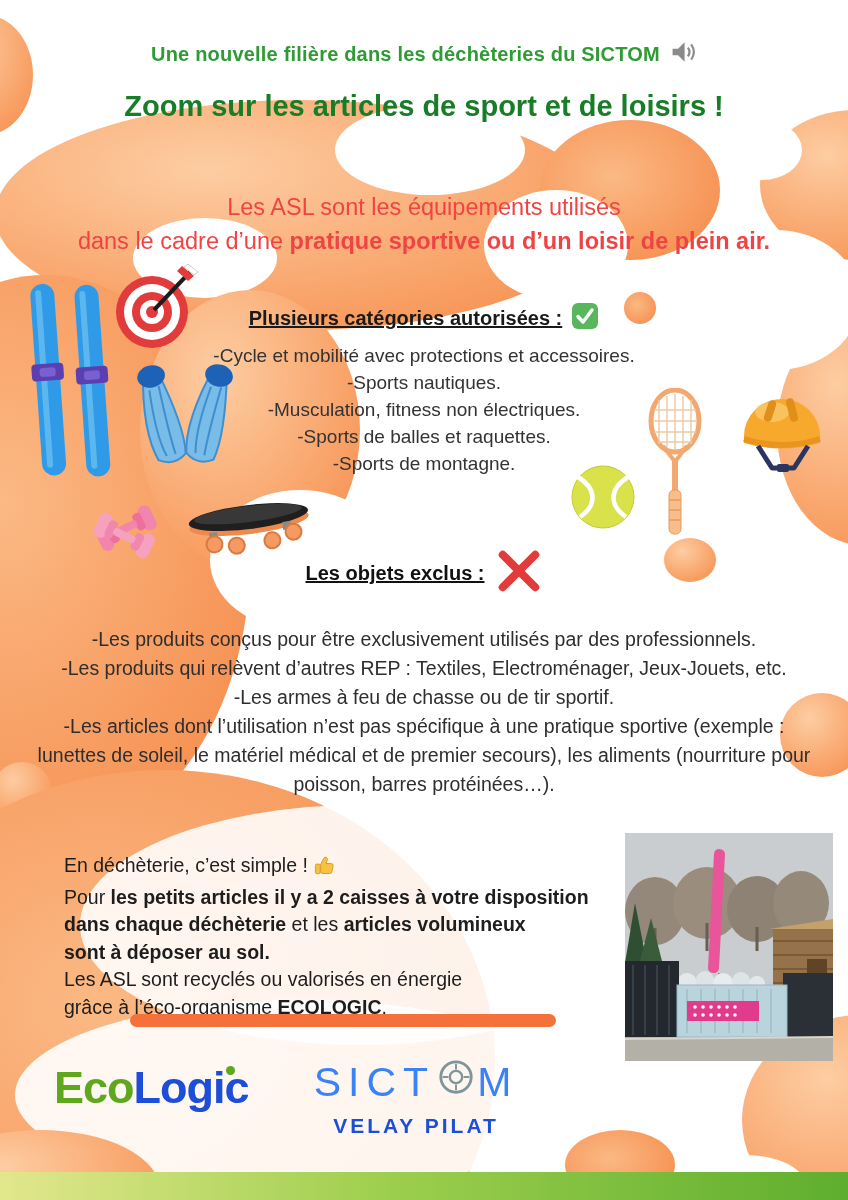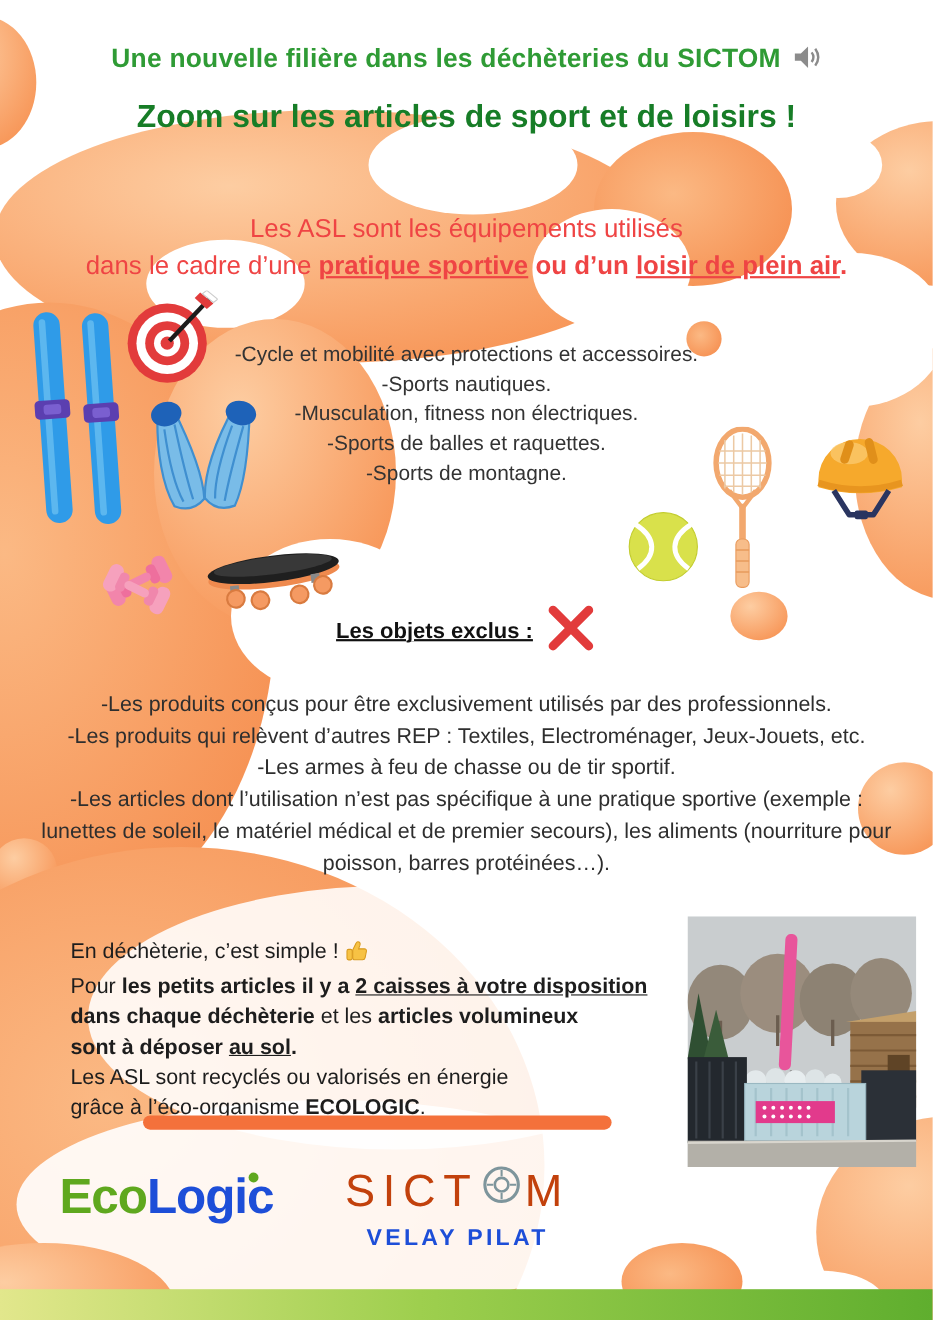--- a/index.html
+++ b/index.html
@@ -4,27 +4,27 @@
 <style>
   html,body{margin:0;padding:0;background:#fff;}
   .poster{
     position:relative;width:848px;height:1200px;overflow:hidden;
     font-family:"Liberation Sans",sans-serif;background:#fff;
   }
   .bg{position:absolute;inset:0;z-index:0;}
   .layer{position:absolute;z-index:2;}
   .deco{position:absolute;z-index:1;}
 
-  .title1{top:40px;left:0;right:0;text-align:center;font-size:24px;font-weight:700;color:#2f9b35;letter-spacing:.2px;}
+  .title1{top:40px;left:0;right:0;text-align:center;font-size:20px;font-weight:700;color:#2f9b35;letter-spacing:.2px;}
   .title1 .spk{display:inline-block;vertical-align:-3px;margin-left:10px;}
   .title2{top:90px;left:0;right:0;text-align:center;font-size:29px;font-weight:800;color:#177d27;}
 
   .intro{top:190px;left:0;right:0;text-align:center;font-size:23.5px;color:#ef4444;line-height:34px;}
   .b{font-weight:700;}
-  .bu{font-weight:700;text-decoration:underline;margin-top:42px;}
+  .bu{font-weight:700;margin-top:42px;}
 
   .auth{top:302px;left:0;right:0;text-align:center;color:#1a1a1a;}
   .auth-head{display:inline-flex;align-items:center;gap:9px;font-size:20px;font-weight:800;}
   .auth-head .ht{text-decoration:underline;}
   .auth-list{margin-top:7px;font-size:19px;color:#333;line-height:27px;}
 
   .excl{top:548px;left:0;right:0;text-align:center;color:#111;}
   .excl-head{display:inline-flex;align-items:center;gap:12px;font-size:20px;font-weight:800;}
   .excl-head .ht{text-decoration:underline;}
   .excl-list{margin:26px auto 0;max-width:790px;font-size:19.5px;color:#2e2e2e;line-height:29px;}
@@ -36,21 +36,21 @@
   .photo svg{display:block;}
 
   .orange-bar{left:130px;top:1014px;width:426px;height:13px;background:#f4713b;border-radius:7px;}
 
   .ecologic{left:54px;top:1062px;font-size:45px;font-weight:800;letter-spacing:-1px;}
   .eco-green{color:#5fa81e;}
   .eco-orange{color:#1d4ed8;}
   .eco-dot{position:absolute;left:172px;top:4px;width:9px;height:9px;border-radius:50%;background:#5fa81e;}
 
   .sictom{left:296px;top:1058px;width:240px;display:flex;align-items:center;justify-content:center;gap:2px;
-          font-size:41px;color:#c2410c;letter-spacing:7px;font-weight:400;}
+          font-size:41px;color:#3b82f6;letter-spacing:7px;font-weight:400;}
   .velay{left:296px;top:1114px;width:240px;text-align:center;font-size:21px;letter-spacing:3px;color:#1d4ed8;font-weight:600;}
 
   .green-strip{left:0;right:0;bottom:0;height:28px;background:linear-gradient(90deg,#e2e78c,#9ecf4e 45%,#5fae2e);z-index:2;position:absolute;}
 </style>
 </head>
 <body>
 
 <div class="poster">
 
   <svg class="bg" width="848" height="1200" viewBox="0 0 848 1200">
@@ -107,20 +107,27 @@
   <div class="layer title2">Zoom sur les articles de sport et de loisirs !</div>
 
   <div class="layer intro">
     <div>Les ASL sont les équipements utilisés</div>
     <div>
       <span>dans le cadre d’une </span><span class="bu">pratique sportive</span><span class="b"> ou d’un </span><span class="bu">loisir de plein air</span><span class="b">.</span>
     </div>
   </div>
 
   <div class="layer auth">
+    <div class="auth-head">
+      <span class="ht">Plusieurs catégories autorisées :</span>
+      <span><svg width="28" height="28" viewBox="0 0 28 28">
+            <rect x="1" y="1" width="26" height="26" rx="6" fill="#58b75c"></rect>
+            <polyline points="7,14.5 12,20 21,8" stroke="#fff" stroke-width="3.5" fill="none" stroke-linecap="round" stroke-linejoin="round"></polyline>
+          </svg></span>
+    </div>
     <div class="auth-list">
       <div>-Cycle et mobilité avec protections et accessoires.</div>
       <div>-Sports nautiques.</div>
       <div>-Musculation, fitness non électriques.</div>
       <div>-Sports de balles et raquettes.</div>
       <div>-Sports de montagne.</div>
     </div>
   </div>
 
   <div class="layer excl">

